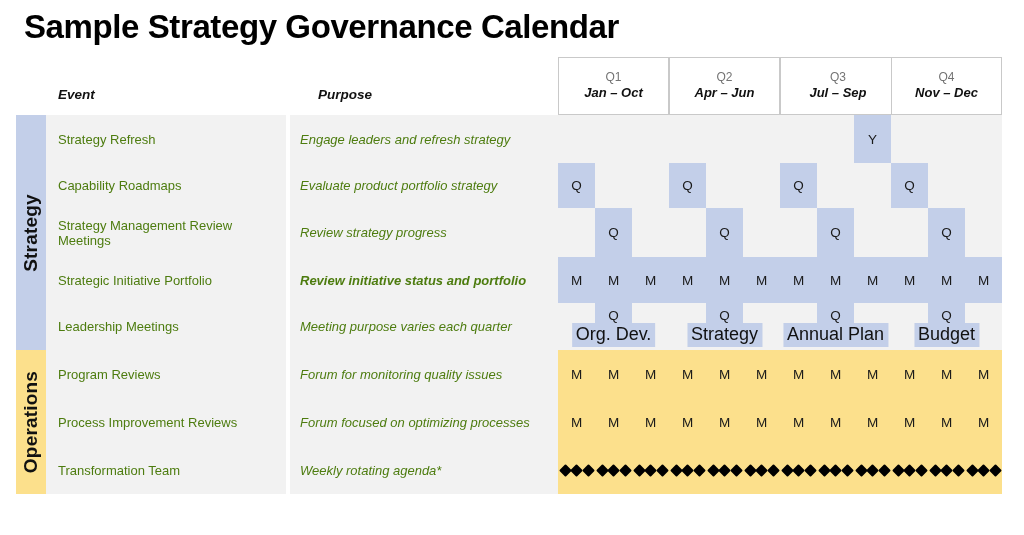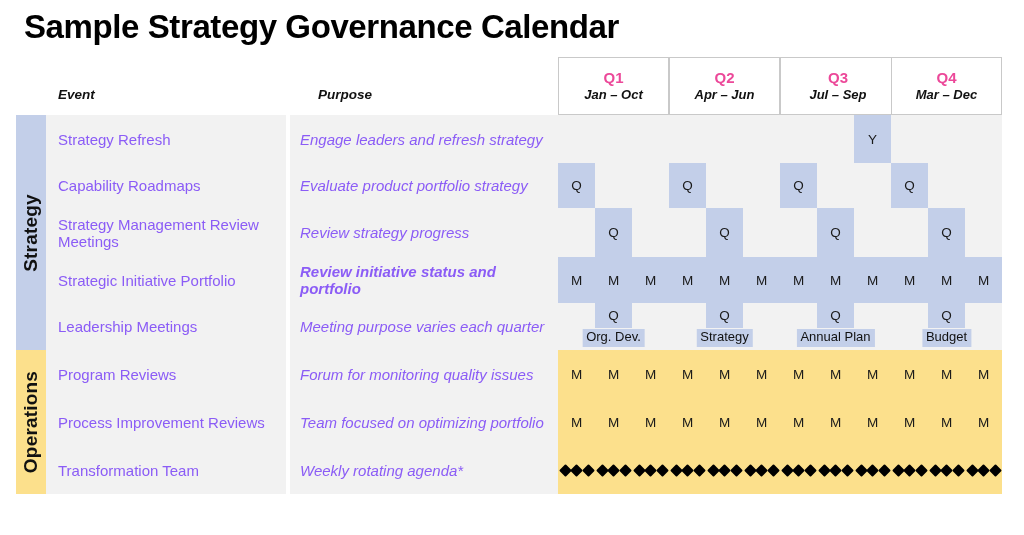--- a/index.html
+++ b/index.html
@@ -81,23 +81,23 @@
     box-sizing: border-box;
     border: 1px solid #C9C9C9;
     background: #FFFFFF;
     display: flex;
     flex-direction: column;
     align-items: center;
     justify-content: center;
     line-height: 1.25;
   }
   .qhead .q-name {
-    font-size: 15px;
-    font-weight: bold;
-    color: #ec4899;
+    font-size: 12px;
+    font-weight: normal;
+    color: #737373;
   }
   .qhead .q-months {
     font-size: 13px;
     font-weight: bold;
     font-style: italic;
     color: #111;
   }
 
   
   .colhead {
@@ -109,22 +109,22 @@
     color: #111;
   }
 
   
   .lcell {
     position: absolute;
     box-sizing: border-box;
     background: #F2F2F2;
     display: flex;
     align-items: center;
-    font-size: 15px;
-    color: #8b5cf6;
+    font-size: 13px;
+    color: #4d7c0f;
   }
   .lcell.event {
     left: 0;
     width: 240px;
     padding-left: 12px;
   }
   .lcell.purpose {
     left: 244px;
     width: 268px;
     padding-left: 10px;
@@ -151,21 +151,21 @@
   .fill.yellow { background: #FCE08C; }
   .fill.plain { background: transparent; }
 
   
   .subtag {
     position: absolute;
     bottom: 3px;
     left: 50%;
     transform: translateX(-50%);
     background: #C3CFE9;
-    font-size: 13px;
+    font-size: 18px;
     color: #111;
     white-space: nowrap;
     padding: 1px 4px 2px 4px;
     line-height: 1.15;
     z-index: 5;
   }
   .mcell.tagged .fill.blue {
     bottom: 22px;
   }
 
@@ -208,21 +208,21 @@
       <div class="qhead" style="left: 623px; width: 111px;">
         <div class="q-name">Q2</div>
         <div class="q-months">Apr – Jun</div>
       </div>
       <div class="qhead" style="left: 734px; width: 116px;">
         <div class="q-name">Q3</div>
         <div class="q-months">Jul – Sep</div>
       </div>
       <div class="qhead" style="left: 845px; width: 111px;">
         <div class="q-name">Q4</div>
-        <div class="q-months">Mar – Dec</div>
+        <div class="q-months">Nov – Dec</div>
       </div>
       <div class="colhead" style="left: 12px;">Event</div>
       <div class="colhead" style="left: 272px;">Purpose</div>
       <div class="lcell event" style="top: 58px; height: 48px;">Strategy Refresh</div>
       <div class="lcell purpose" style="top: 58px; height: 48px;">Engage leaders and refresh strategy</div>
       <div class="mcell" style="left: 512px; width: 37px; top: 58px; height: 48px;">
         <div class="fill plain"></div>
       </div>
       <div class="mcell" style="left: 549px; width: 37px; top: 58px; height: 48px;">
         <div class="fill plain"></div>
@@ -445,21 +445,21 @@
       <div class="mcell" style="left: 845px; width: 37px; top: 293px; height: 48px;">
         <div class="fill yellow">M</div>
       </div>
       <div class="mcell" style="left: 882px; width: 37px; top: 293px; height: 48px;">
         <div class="fill yellow">M</div>
       </div>
       <div class="mcell" style="left: 919px; width: 37px; top: 293px; height: 48px;">
         <div class="fill yellow">M</div>
       </div>
       <div class="lcell event" style="top: 341px; height: 48px;">Process Improvement Reviews</div>
-      <div class="lcell purpose" style="top: 341px; height: 48px;">Team focused on optimizing portfolio</div>
+      <div class="lcell purpose" style="top: 341px; height: 48px;">Forum focused on optimizing processes</div>
       <div class="mcell" style="left: 512px; width: 37px; top: 341px; height: 48px;">
         <div class="fill yellow">M</div>
       </div>
       <div class="mcell" style="left: 549px; width: 37px; top: 341px; height: 48px;">
         <div class="fill yellow">M</div>
       </div>
       <div class="mcell" style="left: 586px; width: 37px; top: 341px; height: 48px;">
         <div class="fill yellow">M</div>
       </div>
       <div class="mcell" style="left: 623px; width: 37px; top: 341px; height: 48px;">

